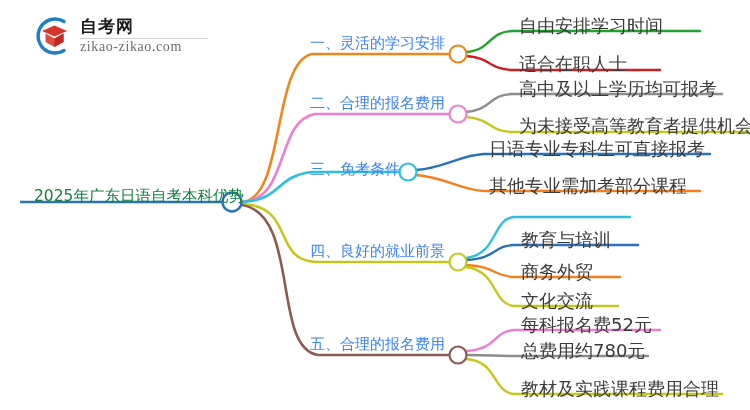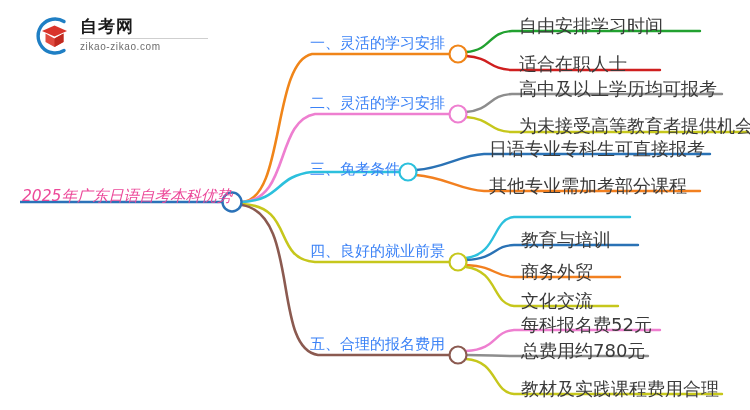--- a/index.html
+++ b/index.html
@@ -45,25 +45,25 @@
     line-height: 20px;
     font-family: "DejaVu Sans", "Liberation Sans", sans-serif;
   }
   .logo-rule {
     height: 1px;
     background: #cfcfcf;
     margin: 2px 0 2px 0;
     width: 128px;
   }
   .logo-sub {
-    font-size: 10px;
+    font-size: 14px;
     color: #6d6d6d;
     letter-spacing: 0.6px;
     line-height: 12px;
-    font-family: Liberation Sans, sans-serif;
+    font-family: Liberation Serif, serif;
   }
 
   
   #wires {
     position: absolute;
     left: 0;
     top: 0;
     width: 750px;
     height: 410px;
   }
@@ -72,24 +72,23 @@
 
   
   .node-label {
     position: absolute;
     white-space: nowrap;
     color: #333333;
     font-family: "DejaVu Sans", "Liberation Sans", sans-serif;
   }
   .root-label {
     font-size: 15.5px;
-    color: #ec4899;
-    left: 22px;
+    color: #15803d;
+    left: 34px;
     top: 186px;
-    font-style: italic;
   }
   .branch-label {
     font-size: 15px;
     color: #3b82f6;
   }
   .leaf-label {
     font-size: 18px;
     color: #3a3a3a;
   }
 </style>
@@ -148,21 +147,21 @@
     <circle cx="458" cy="54" r="8.5" stroke="#f08519" stroke-width="2.2"></circle>
     <circle cx="458" cy="114" r="8.5" stroke="#ee7fd0" stroke-width="2.2"></circle>
     <circle cx="408" cy="172" r="8.5" stroke="#2cc0dd" stroke-width="2.2"></circle>
     <circle cx="458" cy="262" r="8.5" stroke="#c6c71c" stroke-width="2.2"></circle>
     <circle cx="458" cy="355" r="8.5" stroke="#8b5a50" stroke-width="2.2"></circle>
   </svg>
 
   <div class="node-label root-label">2025年广东日语自考本科优势</div>
 
   <div class="node-label branch-label" style="left:310px; top:34px;">一、灵活的学习安排</div>
-  <div class="node-label branch-label" style="left:310px; top:94px;">二、灵活的学习安排</div>
+  <div class="node-label branch-label" style="left:310px; top:94px;">二、合理的报名费用</div>
   <div class="node-label branch-label" style="left:310px; top:160px;">三、免考条件</div>
   <div class="node-label branch-label" style="left:310px; top:242px;">四、良好的就业前景</div>
   <div class="node-label branch-label" style="left:310px; top:335px;">五、合理的报名费用</div>
 
   <div class="node-label leaf-label" style="left:519px; top:14px;">自由安排学习时间</div>
   <div class="node-label leaf-label" style="left:519px; top:52px;">适合在职人士</div>
 
   <div class="node-label leaf-label" style="left:519px; top:77px;">高中及以上学历均可报考</div>
   <div class="node-label leaf-label" style="left:519px; top:114px;">为未接受高等教育者提供机会</div>
 

